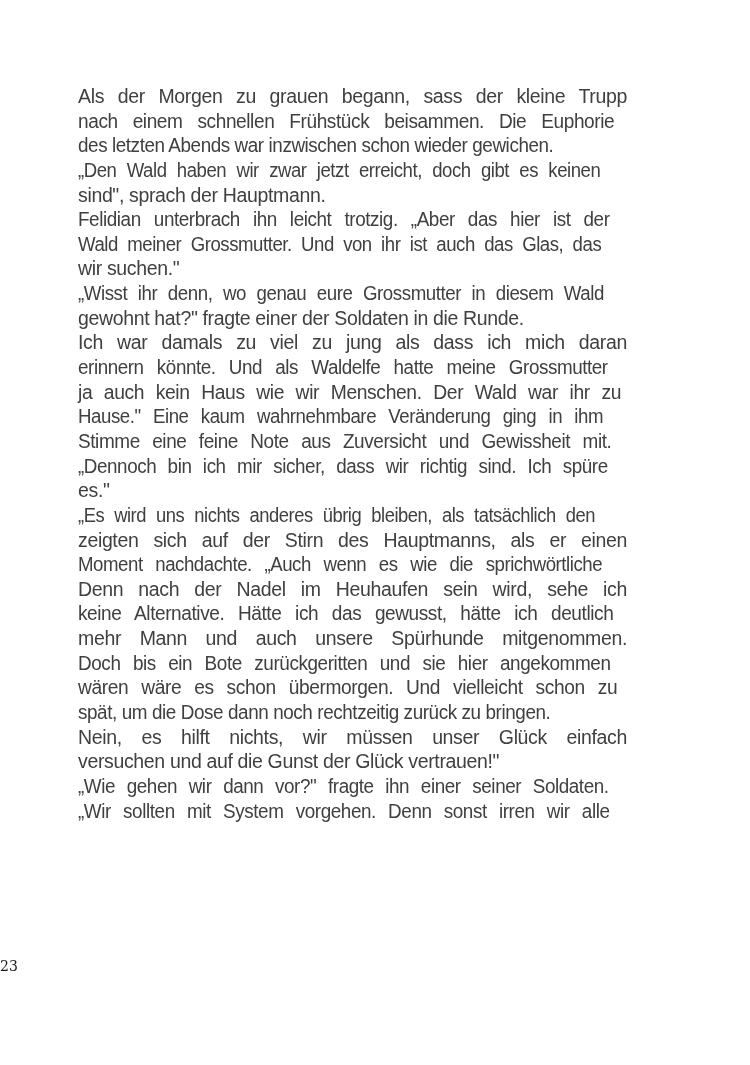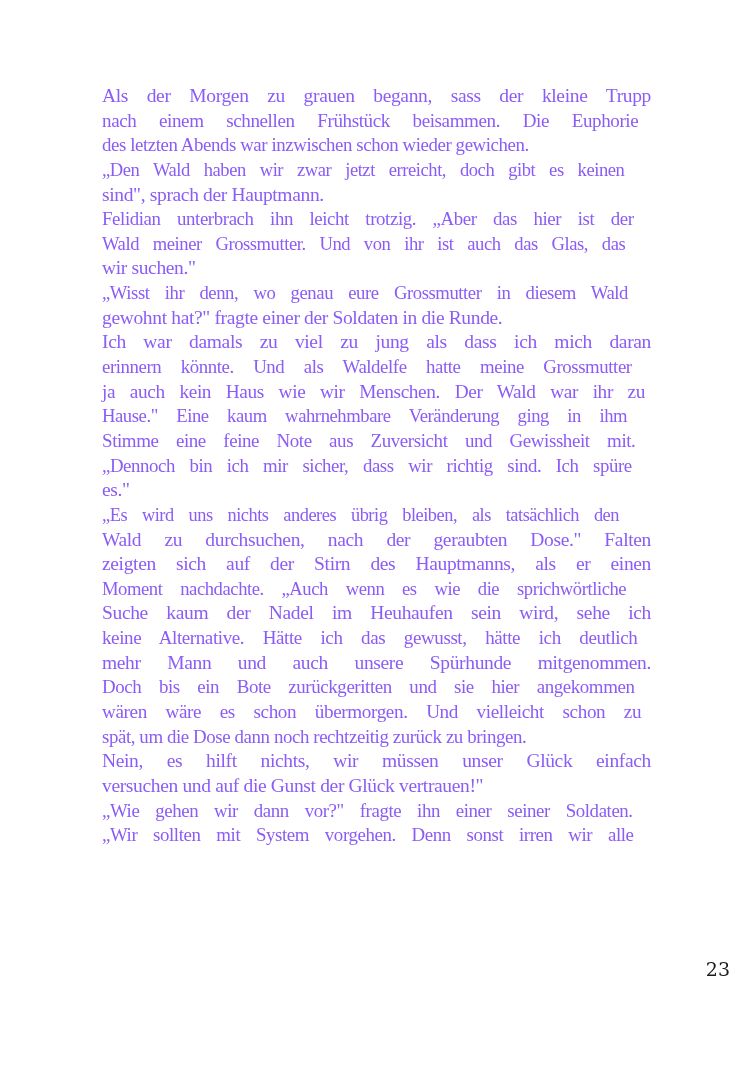--- a/index.html
+++ b/index.html
@@ -8,47 +8,47 @@
       background: #ffffff;
     }
     body {
       width: 750px;
       height: 1065px;
       position: relative;
       overflow: hidden;
     }
     .page {
       position: absolute;
-      left: 102px;
+      left: 78px;
       top: 84px;
       width: 549px;
-      font-family: Liberation Serif, serif;
+      font-family: Liberation Sans, sans-serif;
       font-size: 19.5px;
-      color: #8b5cf6;
+      color: #404040;
       letter-spacing: -0.35px;
     }
     .line {
       height: 24.65px;
       line-height: 24.65px;
       white-space: nowrap;
       text-align: justify;
       text-align-last: justify;
       overflow: visible;
     }
     .line.last {
       text-align-last: left;
     }
     .page-number {
       position: absolute;
       left: 0;
       width: 730px;
       top: 958px;
-      text-align: right;
+      text-align: left;
       font-family: "DejaVu Serif", serif;
-      font-size: 19px;
+      font-size: 14px;
       color: #1a1a1a;
     }
   </style>
 </head>
 <body>
 
 <div class="page" id="page-body">
     <div class="line">Als der Morgen zu grauen begann, sass der kleine Trupp</div>
     <div class="line" style="letter-spacing: -0.406637px; transform-origin: left center; transform: scaleX(0.976868);">nach einem schnellen Frühstück beisammen. Die Euphorie</div>
     <div class="line last" style="letter-spacing: -0.43042px; transform-origin: left center; transform: scaleX(0.966549);">des letzten Abends war inzwischen schon wieder gewichen.</div>
@@ -60,24 +60,23 @@
     <div class="line" style="letter-spacing: -0.453627px; transform-origin: left center; transform: scaleX(0.958115);">„Wisst ihr denn, wo genau eure Grossmutter in diesem Wald</div>
     <div class="line last">gewohnt hat?" fragte einer der Soldaten in die Runde.</div>
     <div class="line">Ich war damals zu viel zu jung als dass ich mich daran</div>
     <div class="line" style="letter-spacing: -0.437108px; transform-origin: left center; transform: scaleX(0.964851);">erinnern könnte. Und als Waldelfe hatte meine Grossmutter</div>
     <div class="line" style="letter-spacing: -0.37518px; transform-origin: left center; transform: scaleX(0.989189);">ja auch kein Haus wie wir Menschen. Der Wald war ihr zu</div>
     <div class="line" style="letter-spacing: -0.456897px; transform-origin: left center; transform: scaleX(0.956446);">Hause." Eine kaum wahrnehmbare Veränderung ging in ihm</div>
     <div class="line" style="letter-spacing: -0.420299px; transform-origin: left center; transform: scaleX(0.971681);">Stimme eine feine Note aus Zuversicht und Gewissheit mit.</div>
     <div class="line" style="letter-spacing: -0.437108px; transform-origin: left center; transform: scaleX(0.964851);">„Dennoch bin ich mir sicher, dass wir richtig sind. Ich spüre</div>
     <div class="line last">es."</div>
     <div class="line" style="letter-spacing: -0.498398px; transform-origin: left center; transform: scaleX(0.941681);">„Es wird uns nichts anderes übrig bleiben, als tatsächlich den</div>
-    <div class="line">Wald zu durchsuchen, nach der geraubten Dose." Falten</div>
     <div class="line">zeigten sich auf der Stirn des Hauptmanns, als er einen</div>
     <div class="line" style="letter-spacing: -0.460155px; transform-origin: left center; transform: scaleX(0.954783);">Moment nachdachte. „Auch wenn es wie die sprichwörtliche</div>
-    <div class="line">Suche kaum der Nadel im Heuhaufen sein wird, sehe ich</div>
+    <div class="line">Denn nach der Nadel im Heuhaufen sein wird, sehe ich</div>
     <div class="line" style="letter-spacing: -0.413492px; transform-origin: left center; transform: scaleX(0.975133);">keine Alternative. Hätte ich das gewusst, hätte ich deutlich</div>
     <div class="line">mehr Mann und auch unsere Spürhunde mitgenommen.</div>
     <div class="line" style="letter-spacing: -0.423684px; transform-origin: left center; transform: scaleX(0.969965);">Doch bis ein Bote zurückgeritten und sie hier angekommen</div>
     <div class="line" style="letter-spacing: -0.392781px; transform-origin: left center; transform: scaleX(0.982111);">wären wäre es schon übermorgen. Und vielleicht schon zu</div>
     <div class="line last" style="letter-spacing: -0.427058px; transform-origin: left center; transform: scaleX(0.968254);">spät, um die Dose dann noch rechtzeitig zurück zu bringen.</div>
     <div class="line">Nein, es hilft nichts, wir müssen unser Glück einfach</div>
     <div class="line last">versuchen und auf die Gunst der Glück vertrauen!"</div>
     <div class="line" style="letter-spacing: -0.43377px; transform-origin: left center; transform: scaleX(0.966549);">„Wie gehen wir dann vor?" fragte ihn einer seiner Soldaten.</div>
     <div class="line" style="letter-spacing: -0.427058px; transform-origin: left center; transform: scaleX(0.968254);">„Wir sollten mit System vorgehen. Denn sonst irren wir alle</div>
   </div>

